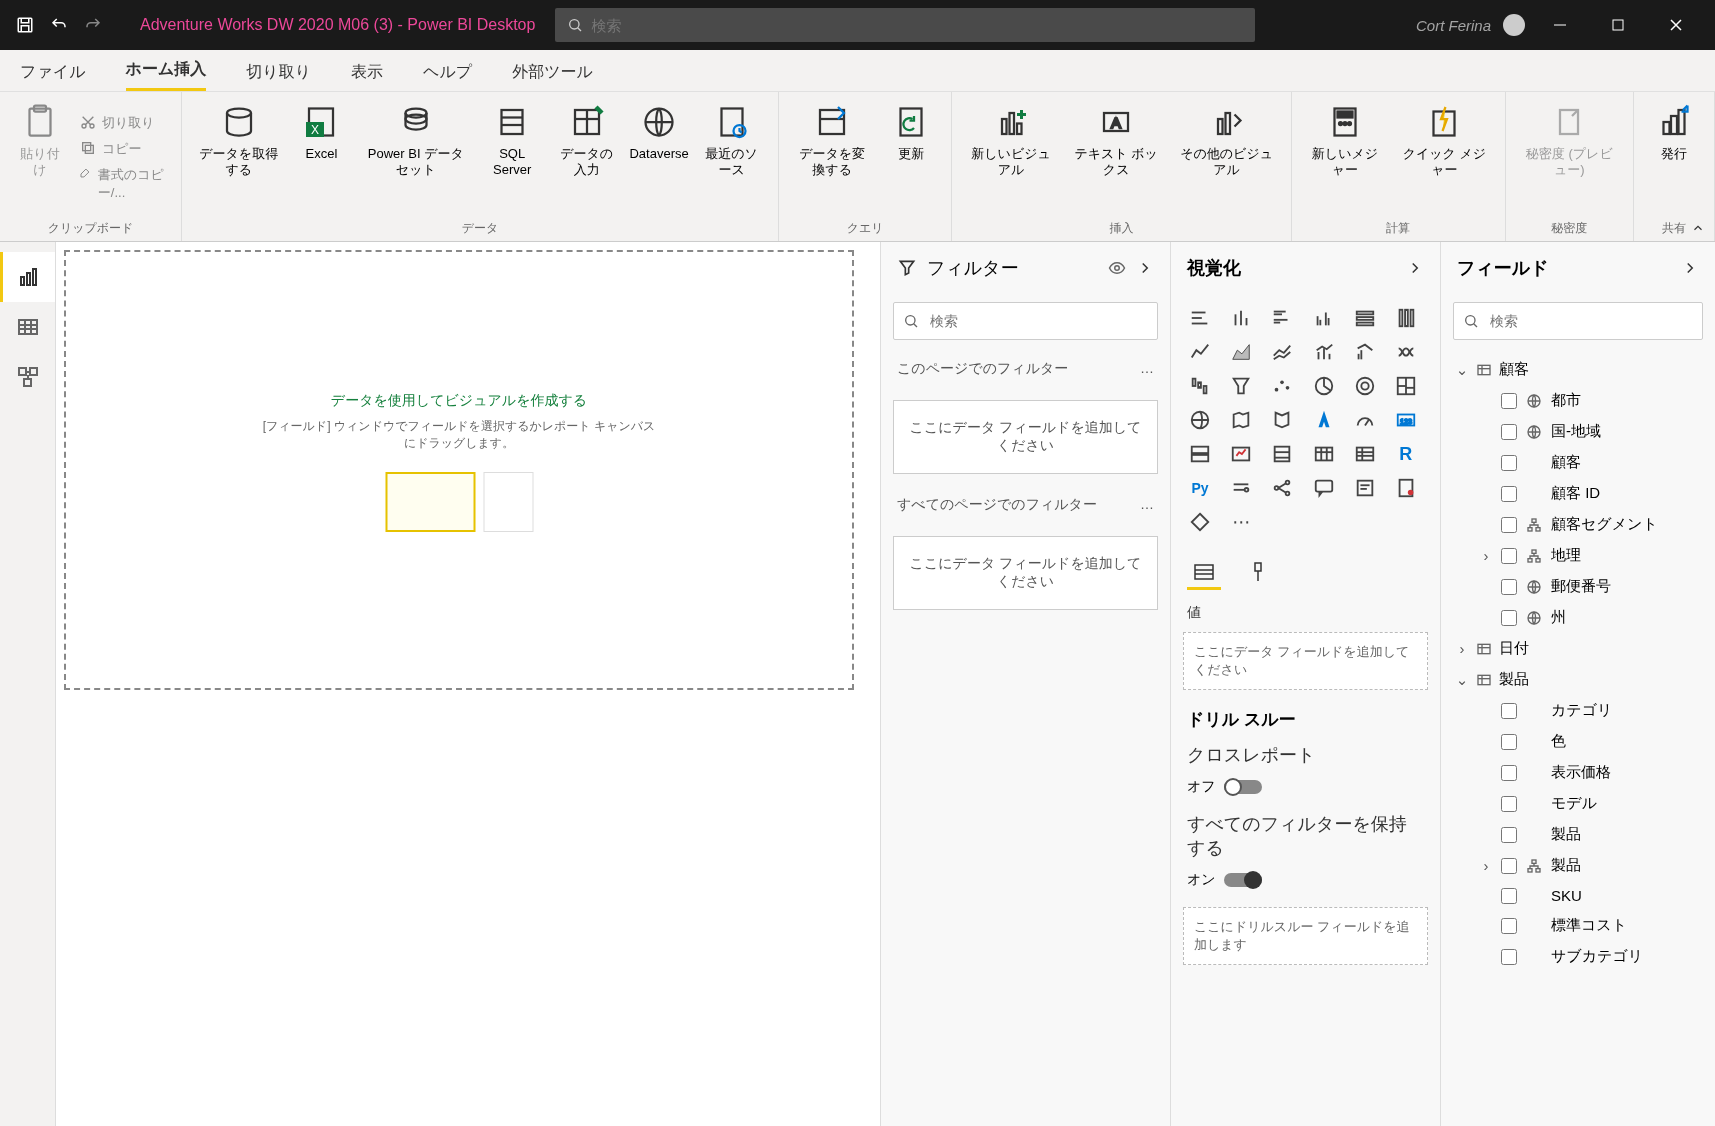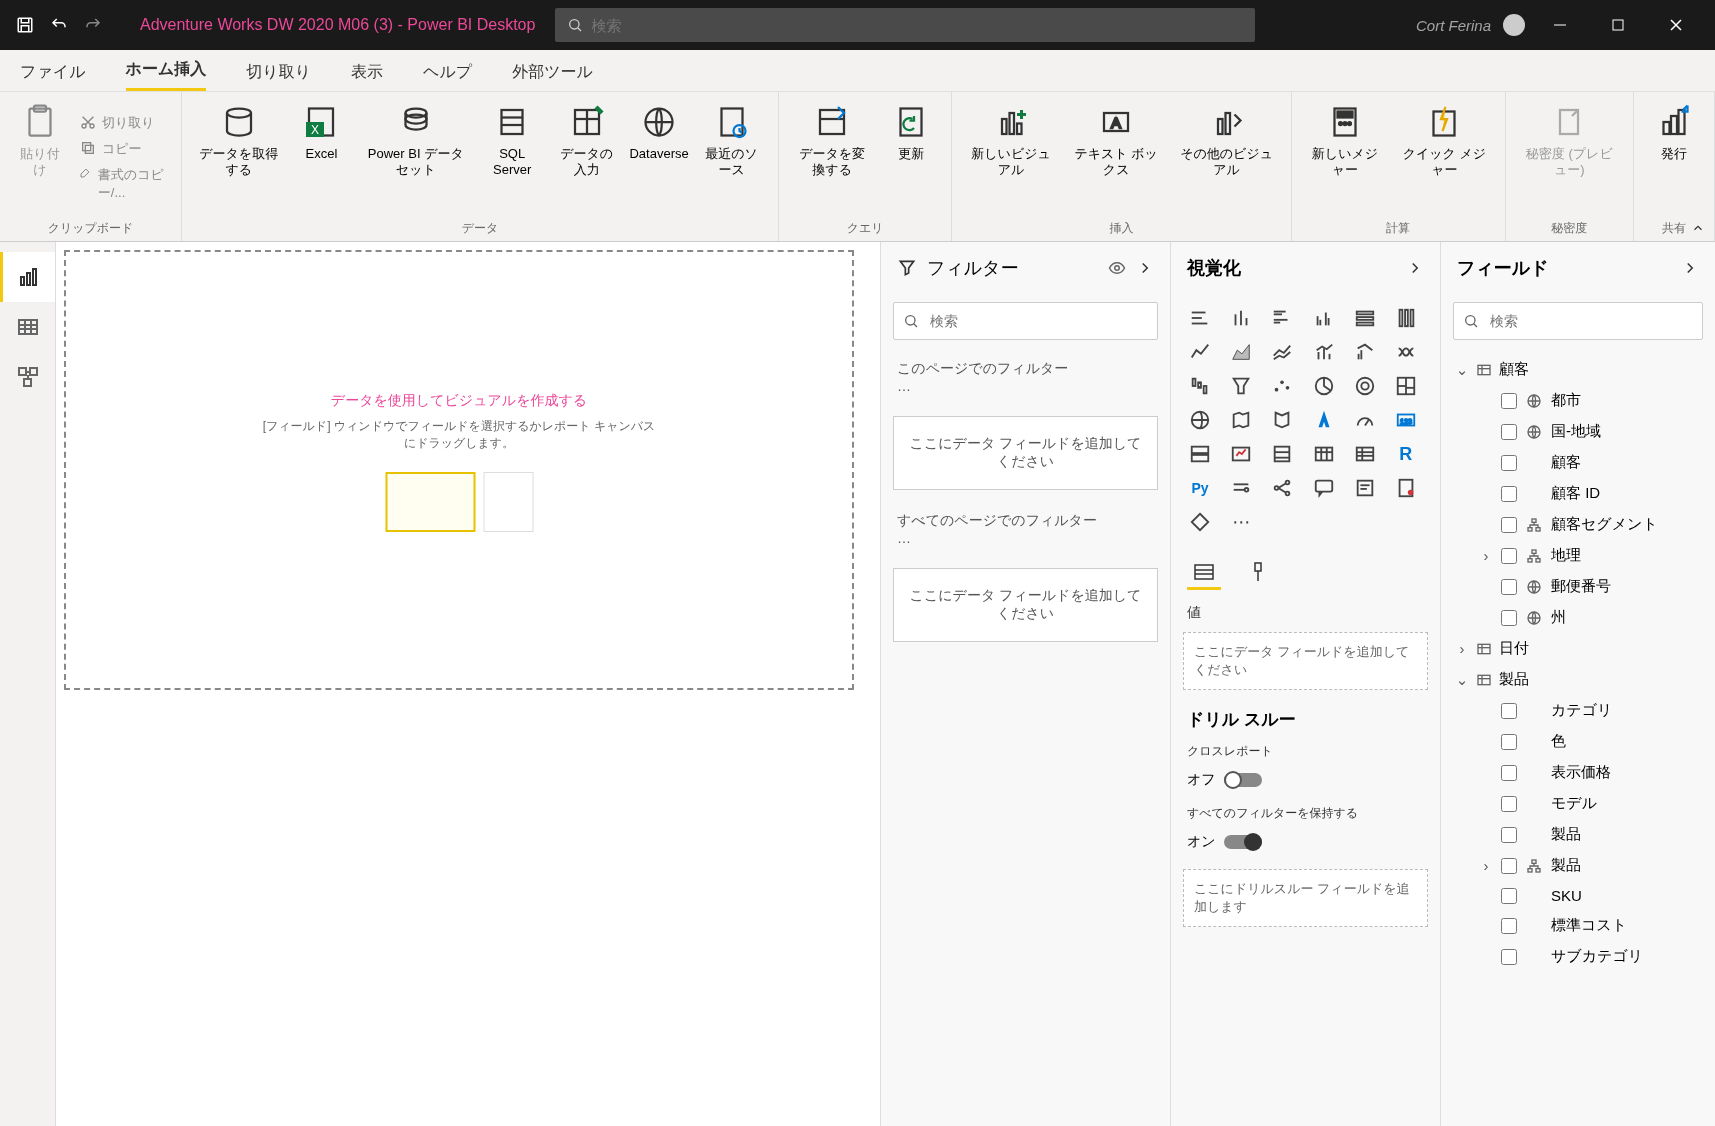--- a/index.html
+++ b/index.html
@@ -36,50 +36,50 @@
 
 .main-area { display: flex; height: calc(100% - 242px); }
 .left-rail { width: 56px; background: #f3f2f1; border-right: 1px solid #ddd; display: flex; flex-direction: column; padding-top: 10px; }
 .rail-btn { height: 50px; display: flex; align-items: center; justify-content: center; cursor: pointer; }
 .rail-btn.active { border-left: 3px solid #f2c811; background: #fff; }
 
 
 .canvas-area { flex: 1; background: #fff; position: relative; padding: 8px; }
 .canvas { border: 2px dashed #888; height: 440px; width: 790px; position: relative; background: #fff; }
 .canvas-placeholder { position: absolute; top: 140px; left: 50%; transform: translateX(-50%); text-align: center; }
-.canvas-placeholder-title { font-size: 14px; color: #ec4899; margin-bottom: 8px; }
+.canvas-placeholder-title { font-size: 14px; color: #15803d; margin-bottom: 8px; }
 .canvas-placeholder-sub { font-size: 12px; color: #666; margin-bottom: 20px; }
 .canvas-placeholder-img { width: 170px; height: 80px; margin: 0 auto; display: flex; gap: 8px; justify-content: center; }
 .ph-box1 { width: 90px; height: 60px; border: 2px solid #e6c200; background: #fffef0; position: relative; }
 .ph-box2 { width: 50px; height: 60px; border: 1px solid #ddd; background: #fff; }
 
 
 .filter-pane { width: 290px; background: #f8f8f8; border-left: 1px solid #ddd; display: flex; flex-direction: column; }
 .pane-header { display: flex; align-items: center; padding: 14px 16px; gap: 10px; font-size: 18px; }
 .pane-header .spacer { flex: 1; }
 .filter-search { margin: 8px 12px; }
 .filter-search input { width: 100%; padding: 10px 12px 10px 36px; border: 1px solid #ccc; border-radius: 2px; font-size: 14px; }
 .search-wrap { position: relative; }
 .search-wrap .sicon { position: absolute; left: 10px; top: 50%; transform: translateY(-50%); }
 .filter-section { padding: 12px 16px; }
-.filter-section-title { font-size: 14px; color: #555; display: flex; justify-content: space-between; flex-direction: column; }
+.filter-section-title { font-size: 14px; color: #555; display: flex; justify-content: space-between; }
 .filter-dropzone { margin: 10px 12px; padding: 18px 12px; border: 1px solid #ccc; background: #fff; font-size: 14px; color: #555; text-align: center; }
 
 
 .viz-pane { width: 270px; background: #f8f8f8; border-left: 1px solid #ddd; padding: 0; display: flex; flex-direction: column; overflow-y: auto; }
 .viz-grid { display: grid; grid-template-columns: repeat(6, 1fr); gap: 6px; padding: 10px 14px; }
 .viz-icon { width: 30px; height: 28px; display: flex; align-items: center; justify-content: center; cursor: pointer; color: #444; }
 .viz-tabs { display: flex; gap: 20px; padding: 10px 16px; }
 .viz-tab-icon { width: 34px; height: 34px; border-bottom: 3px solid transparent; display:flex; align-items:center; justify-content:center; }
 .viz-tab-icon.active { border-bottom-color: #f2c811; }
 .viz-section-label { padding: 4px 16px; font-size: 14px; color: #333; }
 .viz-dropzone { margin: 6px 12px; padding: 10px; border: 1px dashed #bbb; background: #fff; font-size: 13px; color: #666; }
 .drill-section { padding: 12px 16px; }
 .drill-title { font-size: 17px; font-weight: 600; margin-bottom: 12px; }
-.drill-row { font-size: 12px; color: #333; margin-bottom: 10px; }
+.drill-row { font-size: 18px; color: #333; margin-bottom: 10px; }
 .toggle { display: inline-flex; align-items: center; gap: 8px; font-size: 14px; }
 .toggle-track { width: 38px; height: 14px; background: #888; border-radius: 10px; position: relative; }
 .toggle-thumb { width: 18px; height: 18px; background: #333; border-radius: 50%; position: absolute; top: -2px; }
 .toggle-off .toggle-thumb { left: 0; background: #fff; border: 2px solid #555; }
 .toggle-on .toggle-thumb { right: 0; }
 
 
 .fields-pane { width: 275px; background: #f8f8f8; border-left: 1px solid #ddd; display: flex; flex-direction: column; }
 .fields-list { overflow-y: auto; padding: 6px 10px; }
 .field-table { display: flex; align-items: center; gap: 6px; padding: 6px 4px; font-size: 15px; cursor: pointer; }

